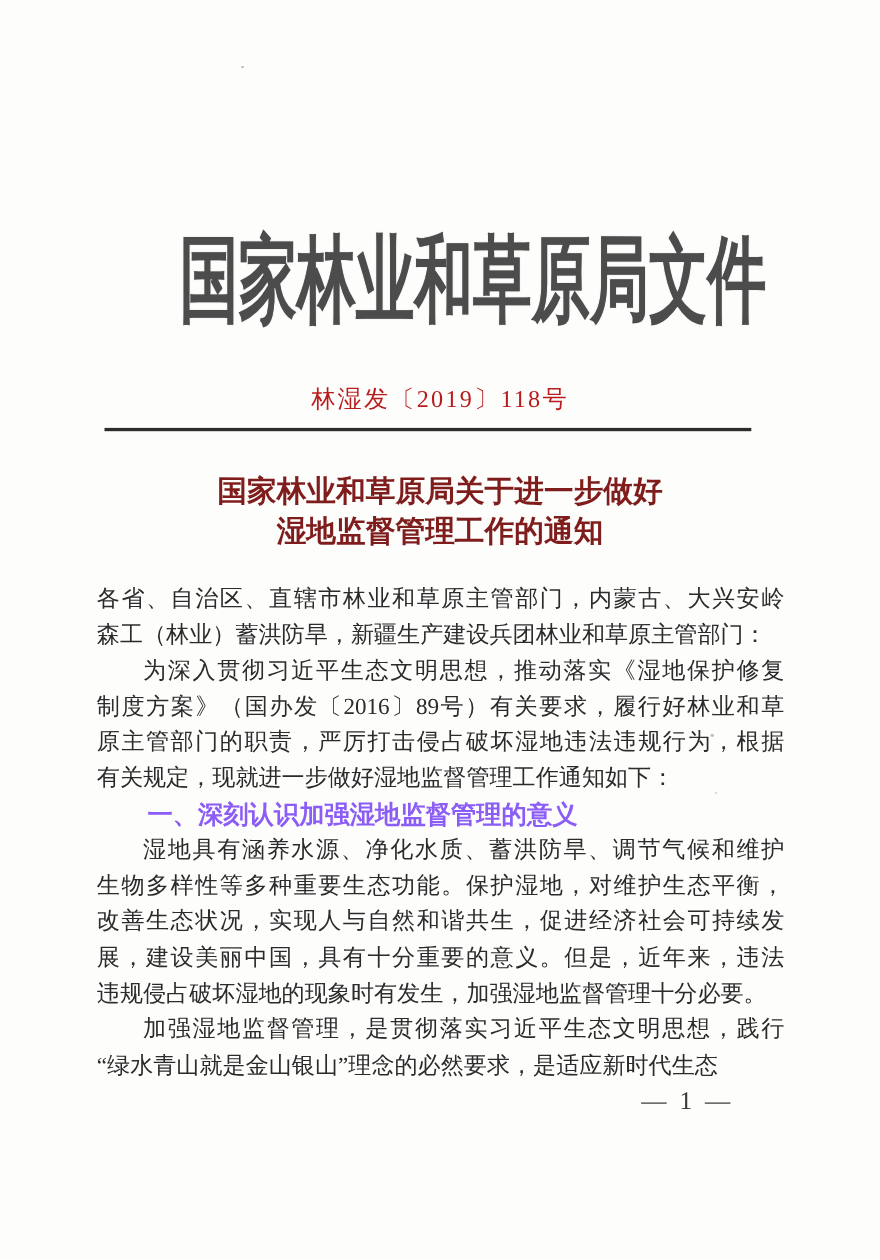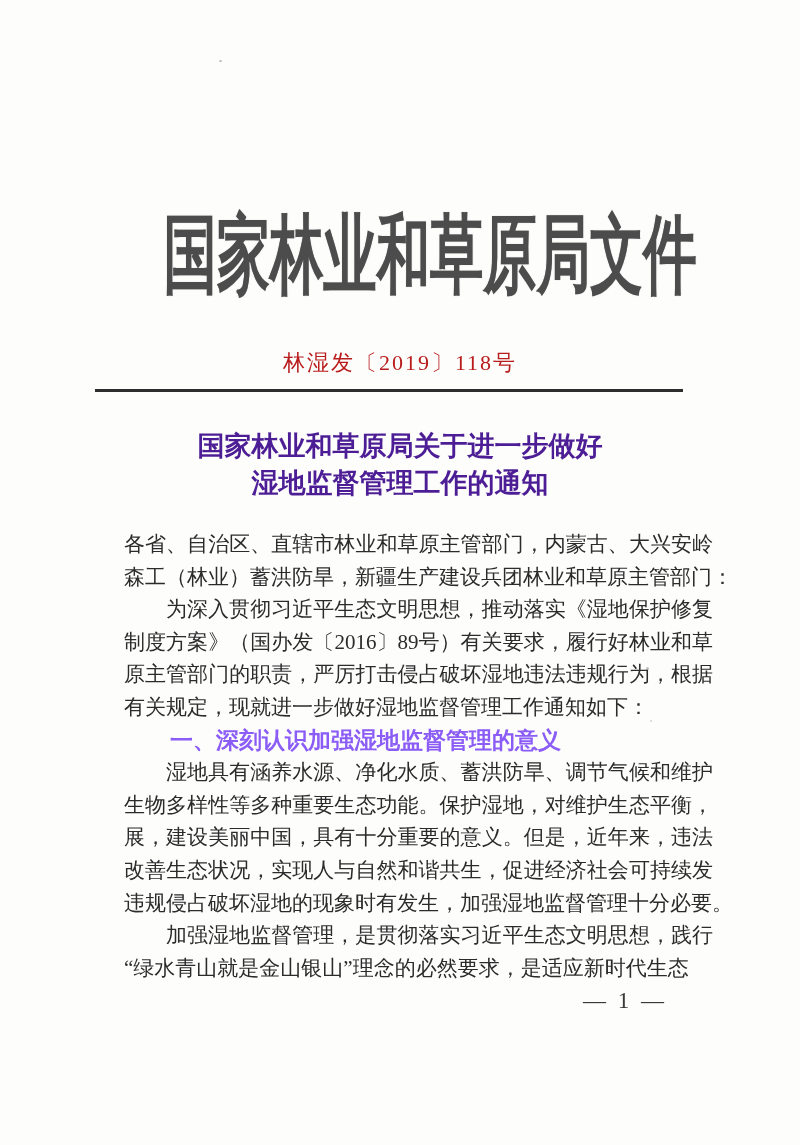--- a/index.html
+++ b/index.html
@@ -47,37 +47,36 @@
     background: #2d2d2d;
   }
   
   .doc-title {
     position: absolute;
     top: 428px; left: 0; width: 800px;
     text-align: center;
     font-weight: 700;
     font-size: 27px;
     line-height: 37px;
-    color: #4c1d95;
+    color: #7f1d1d;
   }
   
   .body-text {
     position: absolute;
     top: 528px; left: 88px;
     width: 625px;
     font-size: 21px;
     line-height: 32.6px;
     color: #2b2b2b;
   }
   .ln {
     text-align: justify;
     text-align-last: justify;
     min-height: 32.6px;
     white-space: nowrap;
-    margin-left: 36px;
   }
   .ln.end { text-align-last: left; }
   .ln.ind { text-indent: 2em; }
   .ln.head {
     font-family: "Liberation Sans", "DejaVu Sans", sans-serif;
     font-weight: 700;
     font-size: 23px;
     color: #8b5cf6;
     text-align-last: left;
   }
@@ -125,22 +124,22 @@
   <div class="body-text">
     <div class="ln">各省、自治区、直辖市林业和草原主管部门，内蒙古、大兴安岭</div>
     <div class="ln end">森工（林业）蓄洪防旱，新疆生产建设兵团林业和草原主管部门：</div>
     <div class="ln ind">为深入贯彻习近平生态文明思想，推动落实《湿地保护修复</div>
     <div class="ln">制度方案》（国办发〔2016〕89号）有关要求，履行好林业和草</div>
     <div class="ln">原主管部门的职责，严厉打击侵占破坏湿地违法违规行为，根据</div>
     <div class="ln end">有关规定，现就进一步做好湿地监督管理工作通知如下：</div>
     <div class="ln head ind">一、深刻认识加强湿地监督管理的意义</div>
     <div class="ln ind">湿地具有涵养水源、净化水质、蓄洪防旱、调节气候和维护</div>
     <div class="ln">生物多样性等多种重要生态功能。保护湿地，对维护生态平衡，</div>
+    <div class="ln">改善生态状况，实现人与自然和谐共生，促进经济社会可持续发</div>
     <div class="ln">展，建设美丽中国，具有十分重要的意义。但是，近年来，违法</div>
-    <div class="ln">改善生态状况，实现人与自然和谐共生，促进经济社会可持续发</div>
     <div class="ln end">违规侵占破坏湿地的现象时有发生，加强湿地监督管理十分必要。</div>
     <div class="ln ind">加强湿地监督管理，是贯彻落实习近平生态文明思想，践行</div>
     <div class="ln end">“绿水青山就是金山银山”理念的必然要求，是适应新时代生态</div>
   </div>
 
   <div class="page-number">— 1 —</div>
 
 </div>
 
 </body></html>

